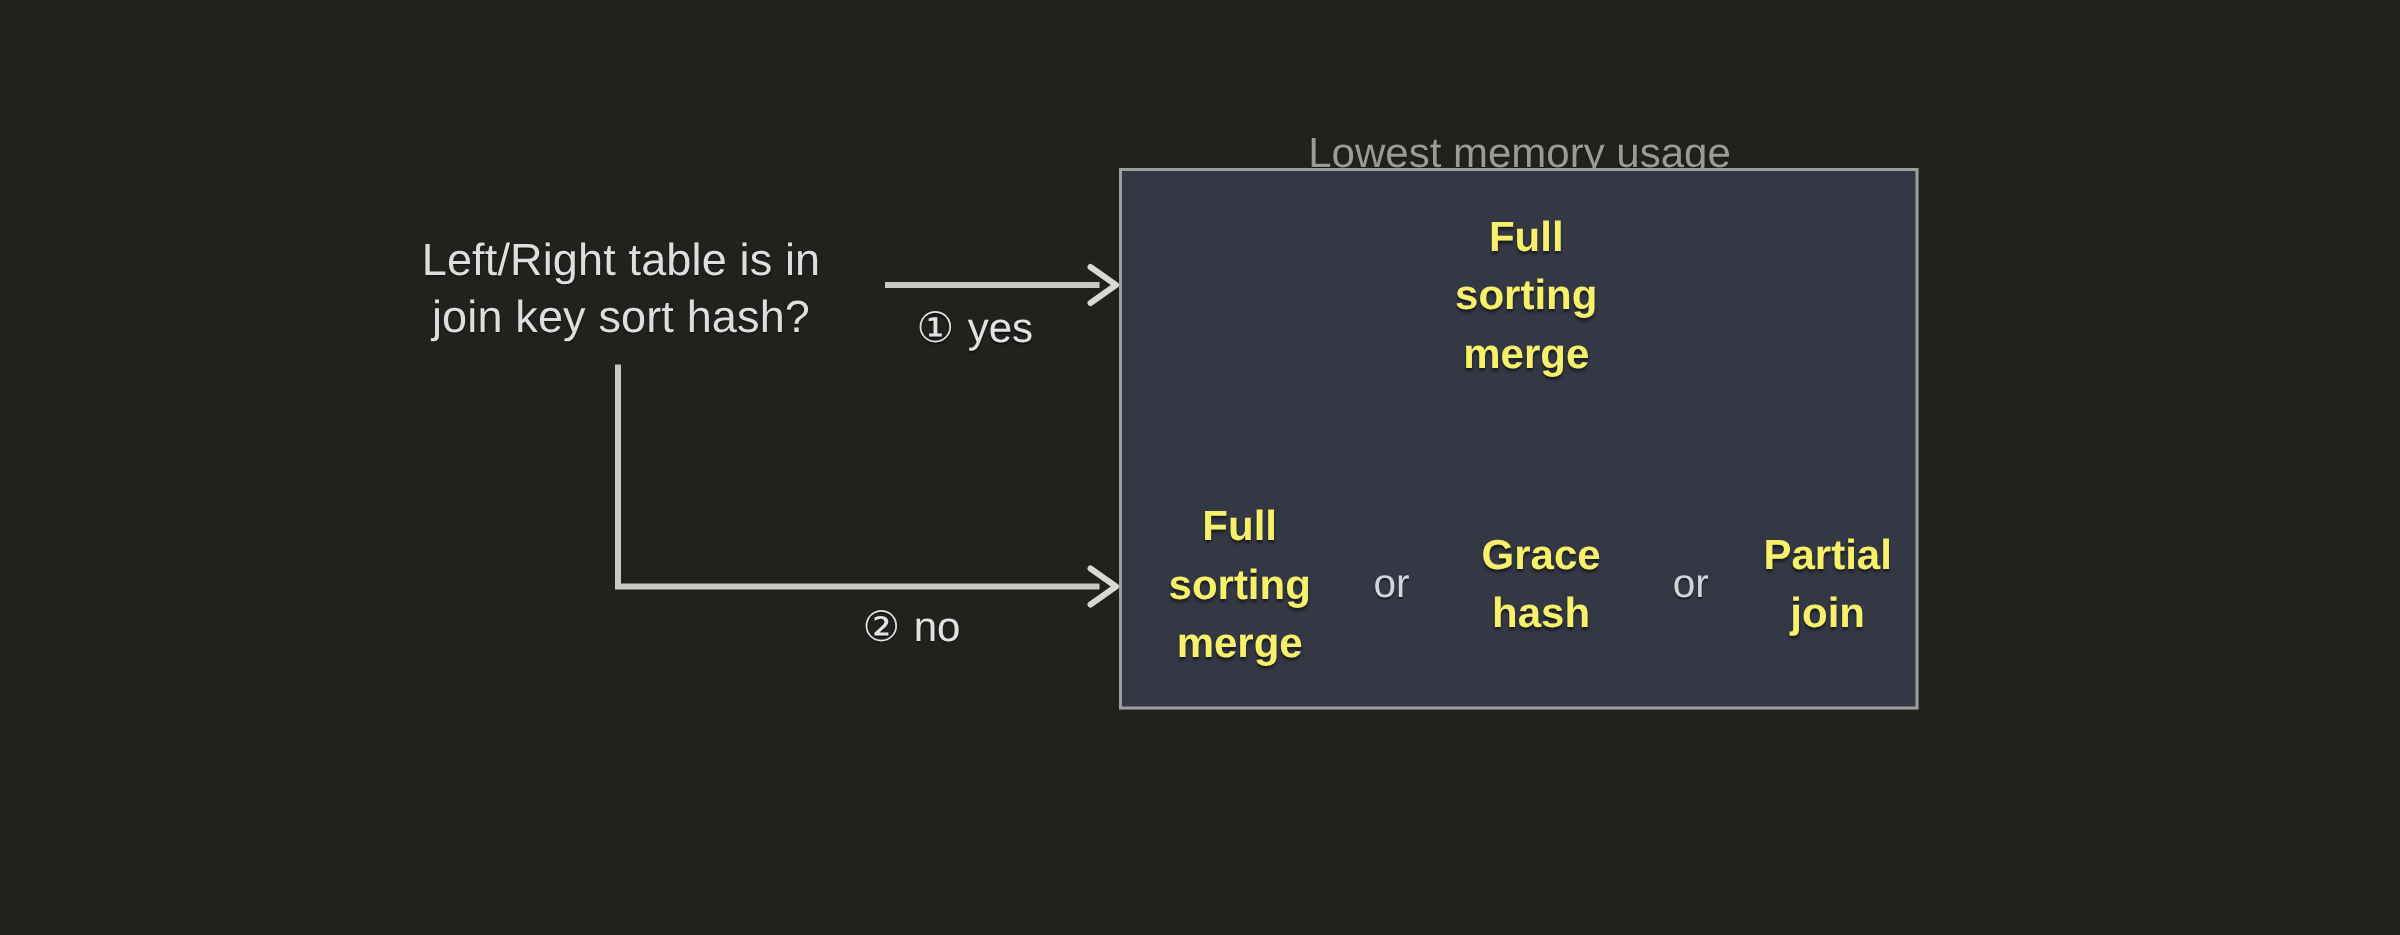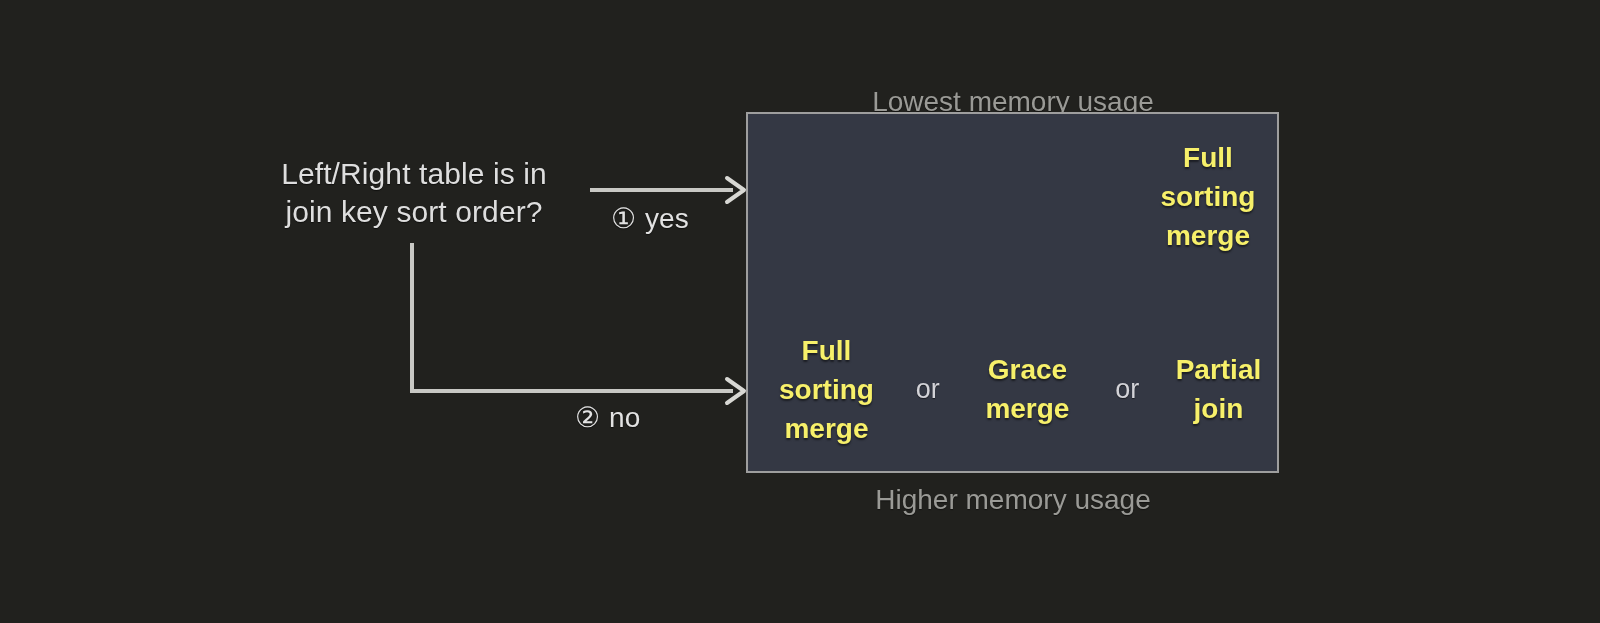--- a/index.html
+++ b/index.html
@@ -84,21 +84,21 @@
     background: #343844;
     border: 2px solid #9e9e9e;
   }
   .option-row {
     position: absolute;
     left: 0;
     width: 100%;
     display: flex;
     flex-direction: row;
     align-items: center;
-    justify-content: flex-end;
+    justify-content: center;
   }
   #row-sorted   { top: 12px;  height: 140px; }
   #row-unsorted { top: 210px; height: 130px; }
 
   .option {
     color: #f7f06a;
     font-weight: bold;
     font-size: 28px;
     line-height: 39px;
     text-align: center;
@@ -121,21 +121,21 @@
   #row-unsorted .opt-c { width: 118px; }
 
   #row-sorted .opt-a   { width: 138px; margin-left: 10px; }
 </style>
 </head>
 <body>
 
 <div id="canvas">
 
   <div class="question">Left/Right table is in
-join key sort order?</div>
+join key sort hash?</div>
 
   <svg id="connectors" viewBox="0 0 1600 623" xmlns="http://www.w3.org/2000/svg">
     <g stroke="#c8c8c4" stroke-width="4" fill="none" stroke-linecap="butt">
 
       <line x1="590" y1="190" x2="733" y2="190"></line>
 
       <polyline points="412,243 412,391 733,391"></polyline>
     </g>
     <g stroke="#d8d8d4" stroke-width="4" fill="none" stroke-linecap="round" stroke-linejoin="round">
       <polyline points="727,178 744,190 727,202"></polyline>
@@ -146,37 +146,36 @@
   <div class="branch-label" id="label-yes">
     <span class="marker">①</span><span>yes</span>
   </div>
 
   <div class="branch-label" id="label-no">
     <span class="marker">②</span><span>no</span>
   </div>
 
   <div class="caption" id="caption-top">Lowest memory usage</div>
 
-  <div class="caption" id="caption-bottom">Higher memory usage</div>
 
   <div id="options-box">
 
     <div class="option-row" id="row-sorted">
       <div class="option opt-a">Full
 sorting
 merge</div>
     </div>
 
     <div class="option-row" id="row-unsorted">
       <div class="option opt-a">Full
 sorting
 merge</div>
       <div class="or-sep or-1">or</div>
       <div class="option opt-b">Grace
-merge</div>
+hash</div>
       <div class="or-sep or-2">or</div>
       <div class="option opt-c">Partial
 join</div>
     </div>
 
   </div>
 
 </div>
 
 </body></html>

